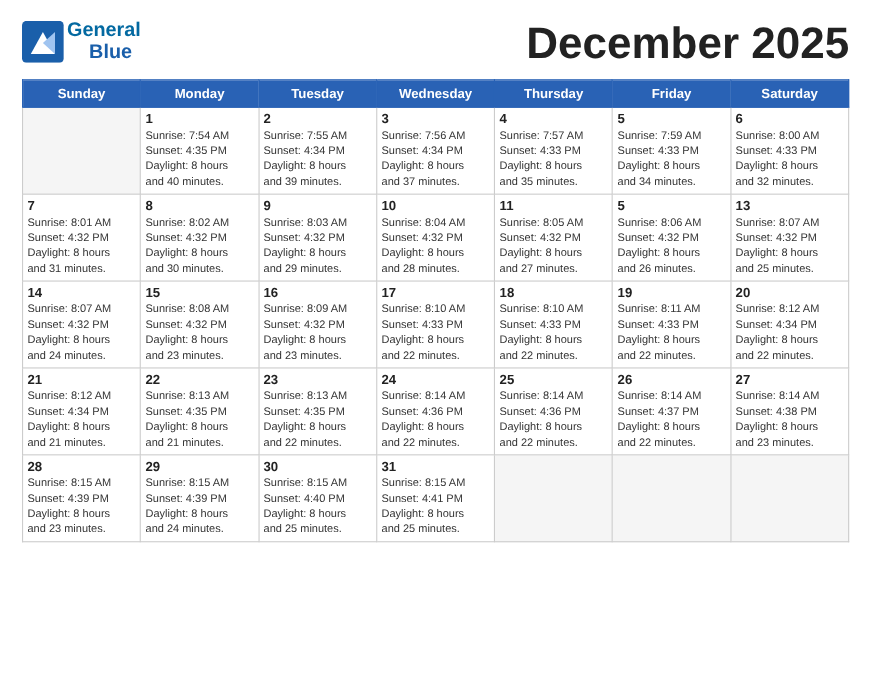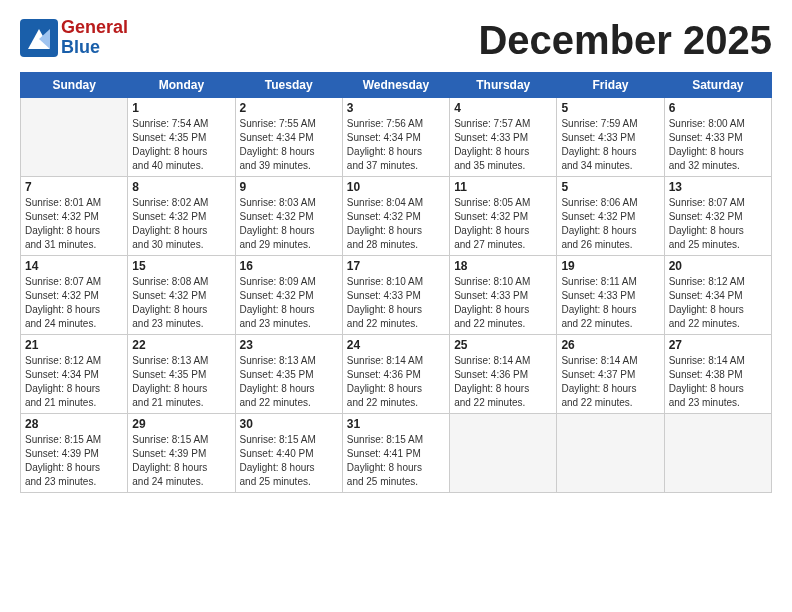--- a/index.html
+++ b/index.html
@@ -96,22 +96,22 @@
 <div class="page">
   <div class="header">
     <div class="logo">
       <div class="logo-row">
         <svg width="38" height="38" viewBox="0 0 38 38">
           <rect x="0" y="0" width="38" height="38" rx="4" fill="#1a5faa"></rect>
           <polygon points="8,30 19,10 30,30" fill="white"></polygon>
           <polygon points="19,20 30,10 30,30" fill="#a0c4f0"></polygon>
         </svg>
         <div style="display:flex;flex-direction:column;line-height:1.1">
-          <span style="font-size:18px;font-weight:bold;color:#b91c1c;">General</span>
-          <span style="font-size:18px;font-weight:bold;color:#1a5faa;">Blue</span>
+          <span style="font-size:18px;font-weight:bold;color:#0369a1;">General</span>
+          <span style="font-size:18px;font-weight:bold;color:#1a5faa;margin-left:20px;">Blue</span>
         </div>
       </div>
     </div>
     <div class="title-block">
       <div class="month-title">December 2025</div>
     </div>
   </div>
 
   <table class="calendar">
     <thead>

